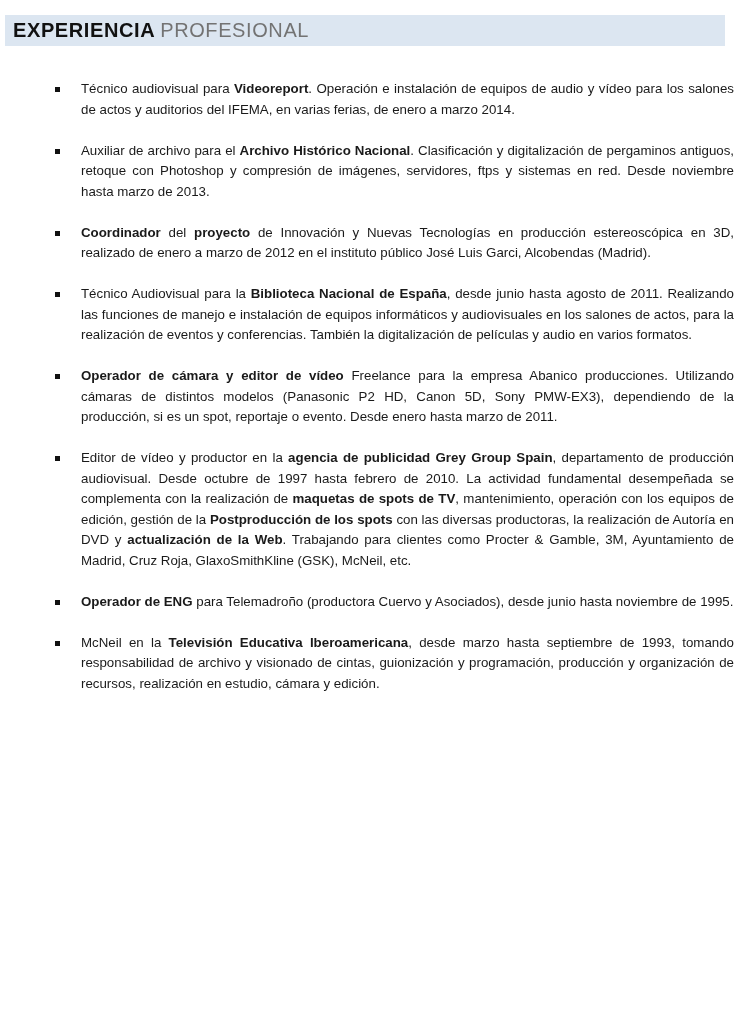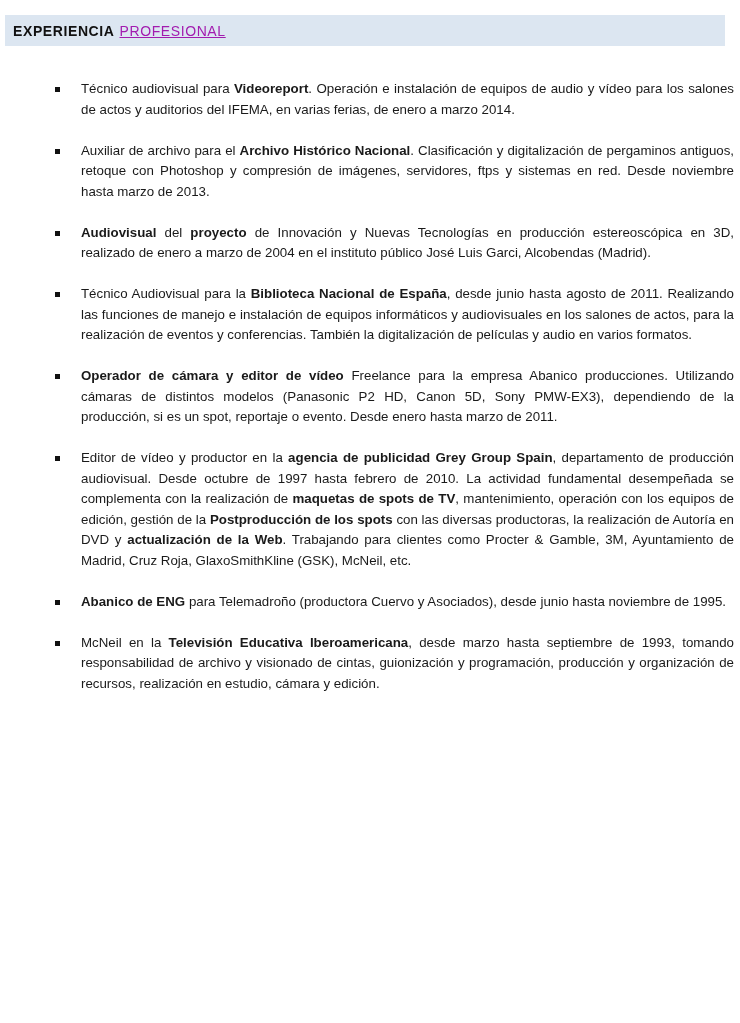--- a/index.html
+++ b/index.html
@@ -1,38 +1,38 @@
 <!DOCTYPE html>
 <html><head>
   <meta charset="utf-8">
   <style>
     html, body { margin: 0; padding: 0; background: #ffffff; }
     body { width: 740px; height: 1023px; position: relative; overflow: hidden;
            font-family: "Liberation Sans", sans-serif; color: #1a1a1a; }
     .header { position: absolute; left: 5px; top: 15px; width: 720px; height: 31px;
               background: #dce6f1; box-sizing: border-box; padding-left: 8px;
-              display: flex; align-items: center; font-size: 14px; letter-spacing: 0.6px; }
+              display: flex; align-items: center; font-size: 20px; letter-spacing: 0.6px; }
     .header .bold { font-weight: bold; color: #111; }
-    .header .light { color: #a21caf; margin-left: 5px; text-decoration: underline; }
+    .header .light { color: #737373; margin-left: 5px; }
     .list { position: absolute; left: 0; top: 63px; width: 740px; margin: 16px; padding: 0; list-style: none; }
     .item { position: relative; padding-left: 65px; padding-right: 22px; font-size: 13.3px;
             line-height: 20.5px; text-align: justify; margin-bottom: 20.5px; }
     .bullet { position: absolute; left: 39px; top: 8px; width: 5px; height: 5px; background: #111; }
     b { font-weight: bold; }
   </style>
 </head>
 <body>
 
 <div class="header">
   <span class="bold">EXPERIENCIA</span>
   <span class="light">PROFESIONAL</span>
 </div>
 
 <ul class="list">
     <li class="item"><span class="bullet"></span><span>Técnico audiovisual para </span><b>Videoreport</b><span>. Operación e instalación de equipos de audio y vídeo para los salones de actos y auditorios del IFEMA, en varias ferias, de enero a marzo 2014.</span></li>
     <li class="item"><span class="bullet"></span><span>Auxiliar de archivo para el </span><b>Archivo Histórico Nacional</b><span>. Clasificación y digitalización de pergaminos antiguos, retoque con Photoshop y compresión de imágenes, servidores, ftps y sistemas en red. Desde noviembre hasta marzo de 2013.</span></li>
-    <li class="item"><span class="bullet"></span><b>Audiovisual</b><span> del </span><b>proyecto</b><span> de Innovación y Nuevas Tecnologías en producción estereoscópica en 3D, realizado de enero a marzo de 2004 en el instituto público José Luis Garci, Alcobendas (Madrid).</span></li>
+    <li class="item"><span class="bullet"></span><b>Coordinador</b><span> del </span><b>proyecto</b><span> de Innovación y Nuevas Tecnologías en producción estereoscópica en 3D, realizado de enero a marzo de 2012 en el instituto público José Luis Garci, Alcobendas (Madrid).</span></li>
     <li class="item"><span class="bullet"></span><span>Técnico Audiovisual para la </span><b>Biblioteca Nacional de España</b><span>, desde junio hasta agosto de 2011.  Realizando las funciones de manejo e instalación de equipos  informáticos y audiovisuales  en  los  salones  de  actos,  para  la realización de eventos y conferencias. También la digitalización de películas y audio en varios formatos.</span></li>
     <li class="item"><span class="bullet"></span><b>Operador de cámara y editor de vídeo</b><span>  Freelance para la empresa Abanico producciones. Utilizando cámaras de distintos modelos (Panasonic P2 HD, Canon 5D, Sony PMW-EX3), dependiendo de la producción, si es un spot, reportaje o evento. Desde enero hasta marzo de 2011.</span></li>
     <li class="item"><span class="bullet"></span><span>Editor de vídeo y productor en la </span><b>agencia de publicidad Grey Group Spain</b><span>, departamento de producción audiovisual. Desde octubre de 1997 hasta febrero de 2010. La actividad fundamental desempeñada se complementa con la realización de </span><b>maquetas de spots de TV</b><span>, mantenimiento, operación con los equipos de edición, gestión de la </span><b>Postproducción de los spots</b><span> con las diversas productoras, la realización de Autoría en DVD y </span><b>actualización de la Web</b><span>. Trabajando para clientes como Procter &amp; Gamble, 3M,  Ayuntamiento de Madrid, Cruz Roja, GlaxoSmithKline (GSK), McNeil, etc.</span></li>
-    <li class="item"><span class="bullet"></span><b>Abanico de ENG</b><span> para Telemadroño (productora Cuervo y Asociados), desde junio hasta noviembre de 1995.</span></li>
+    <li class="item"><span class="bullet"></span><b>Operador de ENG</b><span> para Telemadroño (productora Cuervo y Asociados), desde junio hasta noviembre de 1995.</span></li>
     <li class="item"><span class="bullet"></span><span>McNeil en la </span><b>Televisión Educativa Iberoamericana</b><span>, desde marzo hasta septiembre de 1993, tomando responsabilidad de archivo y visionado de cintas, guionización y programación, producción y organización de recursos, realización en estudio, cámara y edición.</span></li>
   </ul>
 
 </body></html>

